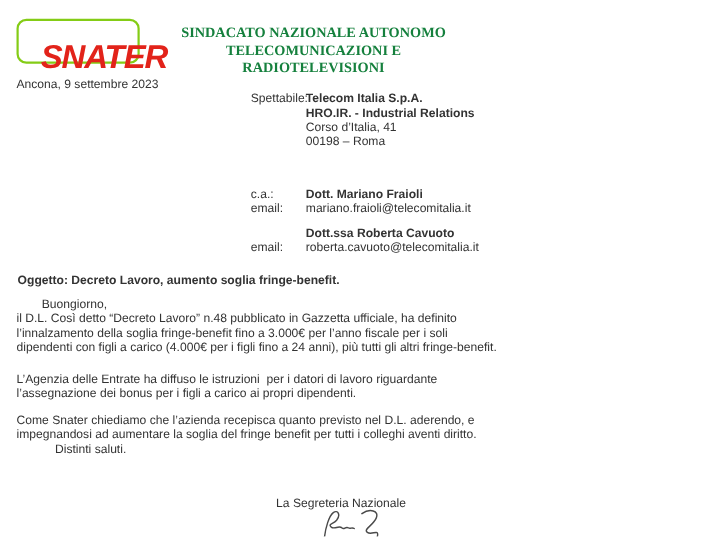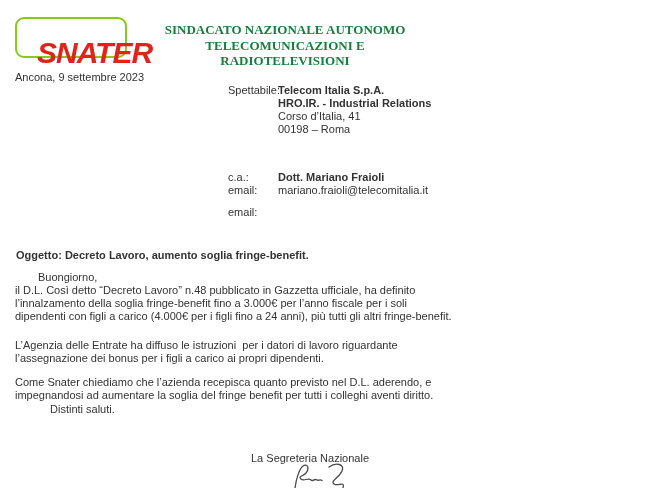--- a/index.html
+++ b/index.html
@@ -111,21 +111,26 @@
     <div class="row">
       <span class="lbl t">c.a.:</span>
       <span class="t bold">Dott. Mariano Fraioli</span>
     </div>
     <div class="row">
       <span class="lbl t">email:</span>
       <span class="t">mariano.fraioli@telecomitalia.it</span>
     </div>
     <div class="contact-gap"></div>
     <div class="row">
+      <span class="lbl t"> </span>
+      <span class="t bold">Dott.ssa Roberta Cavuoto</span>
+    </div>
+    <div class="row">
       <span class="lbl t">email:</span>
+      <span class="t">roberta.cavuoto@telecomitalia.it</span>
     </div>
   </div>
 
   <div class="subject t">Oggetto: Decreto Lavoro, aumento soglia fringe-benefit.</div>
 
   <div class="body-block">
     <div class="t greeting">Buongiorno,</div>
     <div class="t">il D.L. Così detto “Decreto Lavoro” n.48 pubblicato in Gazzetta ufficiale, ha definito</div>
     <div class="t">l’innalzamento della soglia fringe-benefit fino a 3.000€ per l’anno fiscale per i soli</div>
     <div class="t">dipendenti con figli a carico (4.000€ per i figli fino a 24 anni), più tutti gli altri fringe-benefit.</div>

